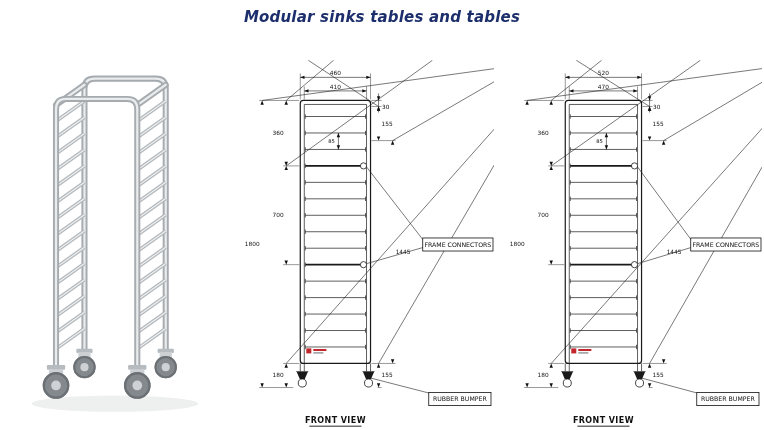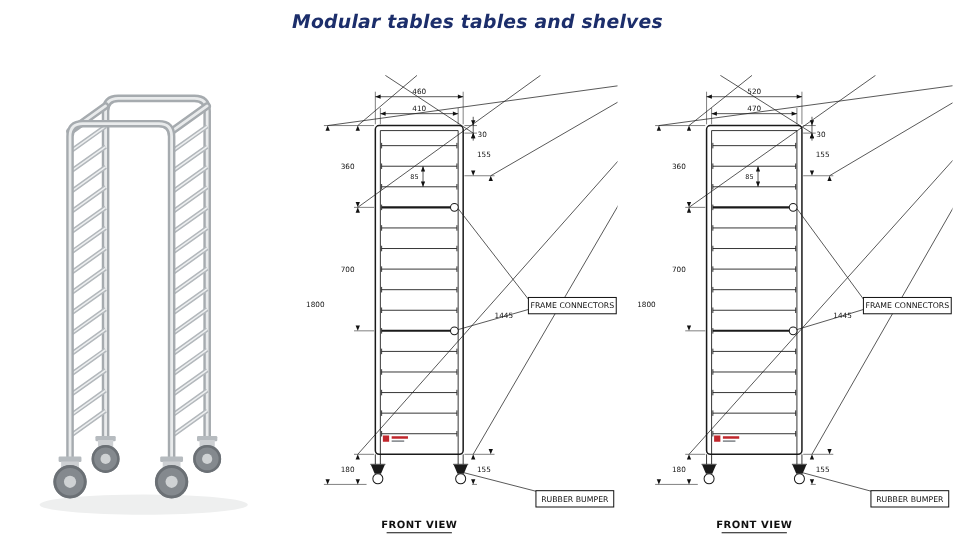--- a/index.html
+++ b/index.html
@@ -39,21 +39,21 @@
   .ph .tb{fill:none;stroke:#a6abaf;stroke-width:6;stroke-linecap:round}
   .ph .th{fill:none;stroke:#e9ebec;stroke-width:2.2;stroke-linecap:round}
   .ph .rb{fill:none;stroke:#b3b8bc;stroke-width:3.6}
   .ph .rh{fill:none;stroke:#edeff0;stroke-width:1.2}
 </style>
 </head>
 <body>
 
 <div class="sheet">
 
-  <h1 class="title">Modular tables tables and shelves</h1>
+  <h1 class="title">Modular sinks tables and tables</h1>
 
   <div class="photo">
     <svg class="ph" viewBox="0 0 200 380">
       <ellipse cx="96" cy="362" rx="82" ry="8" fill="#eeefef"></ellipse>
 
       <g>
         <path class="tb" d="M66,312 L66,52 Q66,42 76,42 L136,42 Q146,42 146,52 L146,312"></path>
         <path class="th" d="M66,312 L66,52 Q66,42 76,42 L136,42 Q146,42 146,52 L146,312"></path>
       </g>
 

